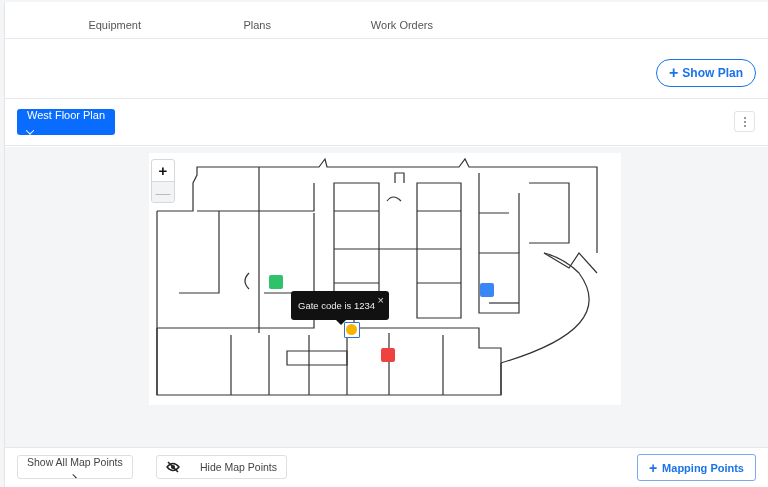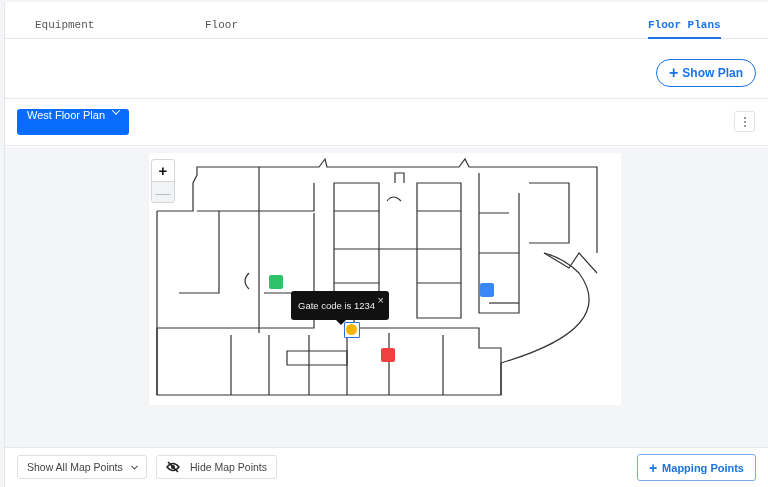--- a/index.html
+++ b/index.html
@@ -3,32 +3,32 @@
 <meta charset="utf-8">
 <style>
   * { box-sizing: border-box; margin: 0; padding: 0; }
   html, body { width: 768px; height: 487px; overflow: hidden; background: #f4f5f7; }
   body { font-family: "Liberation Sans", "DejaVu Sans", sans-serif; color: #333; position: relative; }
 
   .frame { position: absolute; left: 4px; top: 2px; width: 764px; height: 485px; background: #fff; border-left: 1px solid #e3e5e8; }
 
   
   .tabs { position: absolute; left: 0; top: 0; width: 764px; height: 37px; border-bottom: 1px solid #e6e8eb; display: flex; }
-  .tab { position: absolute; top: 0; height: 36px; line-height: 46px; font-size: 11px; color: #555; text-align: left; cursor: pointer; font-family: Liberation Mono, monospace; }
+  .tab { position: absolute; top: 0; height: 36px; line-height: 46px; font-size: 11px; color: #555; text-align: right; cursor: pointer; }
   .tab.active { color: #1a73e8; font-weight: bold; }
   .tab.active::after { content: ""; position: absolute; left: 0; right: 0; bottom: -1px; height: 2px; background: #1a73e8; }
 
   
   .band { position: absolute; left: 0; top: 37px; width: 764px; height: 60px; border-bottom: 1px solid #e6e8eb; background: #fff; }
   .add-floor-plan { position: absolute; right: 13px; top: 20px; height: 28px; padding: 0 12px; border: 1.5px solid #1a73e8; border-radius: 15px; background: #fff; color: #1a73e8; font-size: 12px; font-weight: bold; display: flex; align-items: center; gap: 4px; cursor: pointer; }
   .add-floor-plan .plus { font-size: 16px; font-weight: bold; line-height: 1; }
 
   
   .toolbar { position: absolute; left: 0; top: 98px; width: 764px; height: 46px; border-bottom: 1px solid #e6e8eb; background: #fff; }
-  .floor-select { position: absolute; left: 12px; top: 9px; height: 26px; padding: 0 10px; background: #0a6cff; color: #fff; font-size: 11px; border-radius: 3px; display: flex; align-items: flex-start; gap: 8px; cursor: pointer; }
+  .floor-select { position: absolute; left: 12px; top: 9px; height: 26px; padding: 0 10px; background: #0a6cff; color: #fff; font-size: 11px; border-radius: 3px; display: flex; align-items: flex-start; gap: 8px; cursor: pointer; flex-direction: column; }
   .caret { width: 6px; height: 6px; border-right: 1.6px solid currentColor; border-bottom: 1.6px solid currentColor; transform: rotate(45deg) translate(-1px,-1px); display: inline-block; }
   .kebab { position: absolute; right: 14px; top: 11px; width: 21px; height: 21px; border: 1px solid #e1e3e6; border-radius: 3px; background: #fff; display: flex; flex-direction: column; align-items: center; justify-content: center; gap: 2px; cursor: pointer; }
   .kebab i { display: block; width: 2px; height: 2px; background: #777; border-radius: 1px; }
 
   
   .map-area { position: absolute; left: 0; top: 145px; width: 764px; height: 300px; background: #f4f5f7; }
   .map-canvas { position: absolute; left: 144px; top: 6px; width: 472px; height: 252px; background: #fff; }
   .map-canvas svg { position: absolute; left: 0; top: 0; }
 
   .zoom-ctrl { position: absolute; left: 146px; top: 12px; width: 24px; height: 44px; border: 1px solid #d5d7da; border-radius: 3px; background: #fff; overflow: hidden; }
@@ -41,35 +41,35 @@
   .pin.red { left: 381px; top: 348px; width: 14px; height: 14px; background: #f04141; }
   .pin.yellow { left: 344px; top: 322px; width: 16px; height: 16px; border: 1.5px solid #2f6fdc; background: #fff; border-radius: 1px; filter: none; }
   .pin.yellow::after { content:""; position:absolute; left:1px; top:1px; width:11px; height:11px; border-radius:50%; background:#f5b400; }
 
   .tooltip { position: absolute; left: 291px; top: 291px; width: 98px; height: 29px; background: #111; border-radius: 3px; color: #eee; font-size: 9.5px; display: flex; align-items: center; padding-left: 7px; }
   .tooltip::after { content: ""; position: absolute; left: 45px; bottom: -5px; border-left: 5px solid transparent; border-right: 5px solid transparent; border-top: 5px solid #111; }
   .tooltip .close { position: absolute; right: 5px; top: 3px; font-size: 11px; color: #ddd; cursor: pointer; }
 
   
   .footer { position: absolute; left: 0; top: 445px; width: 764px; height: 40px; background: #fff; border-top: 1px solid #e6e8eb; }
-  .show-select { position: absolute; left: 12px; top: 7px; height: 24px; padding: 0 9px; border: 1px solid #dcdfe3; border-radius: 3px; font-size: 10.5px; color: #444; display: flex; align-items: center; gap: 9px; cursor: pointer; background:#fff; }
+  .show-select { position: absolute; left: 12px; top: 7px; height: 24px; padding: 0 9px; border: 1px solid #dcdfe3; border-radius: 3px; font-size: 10.5px; color: #444; display: flex; align-items: center; gap: 9px; cursor: pointer; background:#fff;flex-direction:column; }
   .show-select .caret { width: 5px; height: 5px; color: #333; }
-  .hide-btn { position: absolute; left: 151px; top: 7px; height: 24px; padding: 0 9px; border: 1px solid #dcdfe3; border-radius: 3px; font-size: 10.5px; color: #444; display: flex; align-items: center; gap: 10px; cursor: pointer; background:#fff; }
+  .hide-btn { position: absolute; left: 151px; top: 7px; height: 24px; padding: 0 9px; border: 1px solid #dcdfe3; border-radius: 3px; font-size: 10.5px; color: #444; display: flex; align-items: center; gap: 20px; cursor: pointer; background:#fff; }
   .mapping-btn { position: absolute; right: 13px; top: 6px; height: 27px; padding: 0 11px; border: 1px solid #7aa9f0; border-radius: 3px; color: #1a73e8; font-size: 11px; font-weight: bold; display: flex; align-items: center; gap: 5px; cursor: pointer; background:#fff; }
   .mapping-btn .plus { font-size: 14px; font-weight: bold; line-height: 1; }
 </style>
 </head>
 <body>
 
 <div class="frame">
 
   <div class="tabs">
     <div class="tab" style="left:30px;width:106px;">Equipment</div>
-    <div class="tab" style="left:200px;width:66px;">Floor</div>
-    <div class="tab active" style="left:643px;width:73px;">Floor Plans</div>
+    <div class="tab" style="left:200px;width:66px;">Plans</div>
+    <div class="tab" style="left:334px;width:94px;">Work Orders</div>
   </div>
 
   <div class="band">
     <div class="add-floor-plan">
       <span class="plus">+</span>
       <span>Show Plan</span>
     </div>
   </div>
 
   <div class="toolbar">

